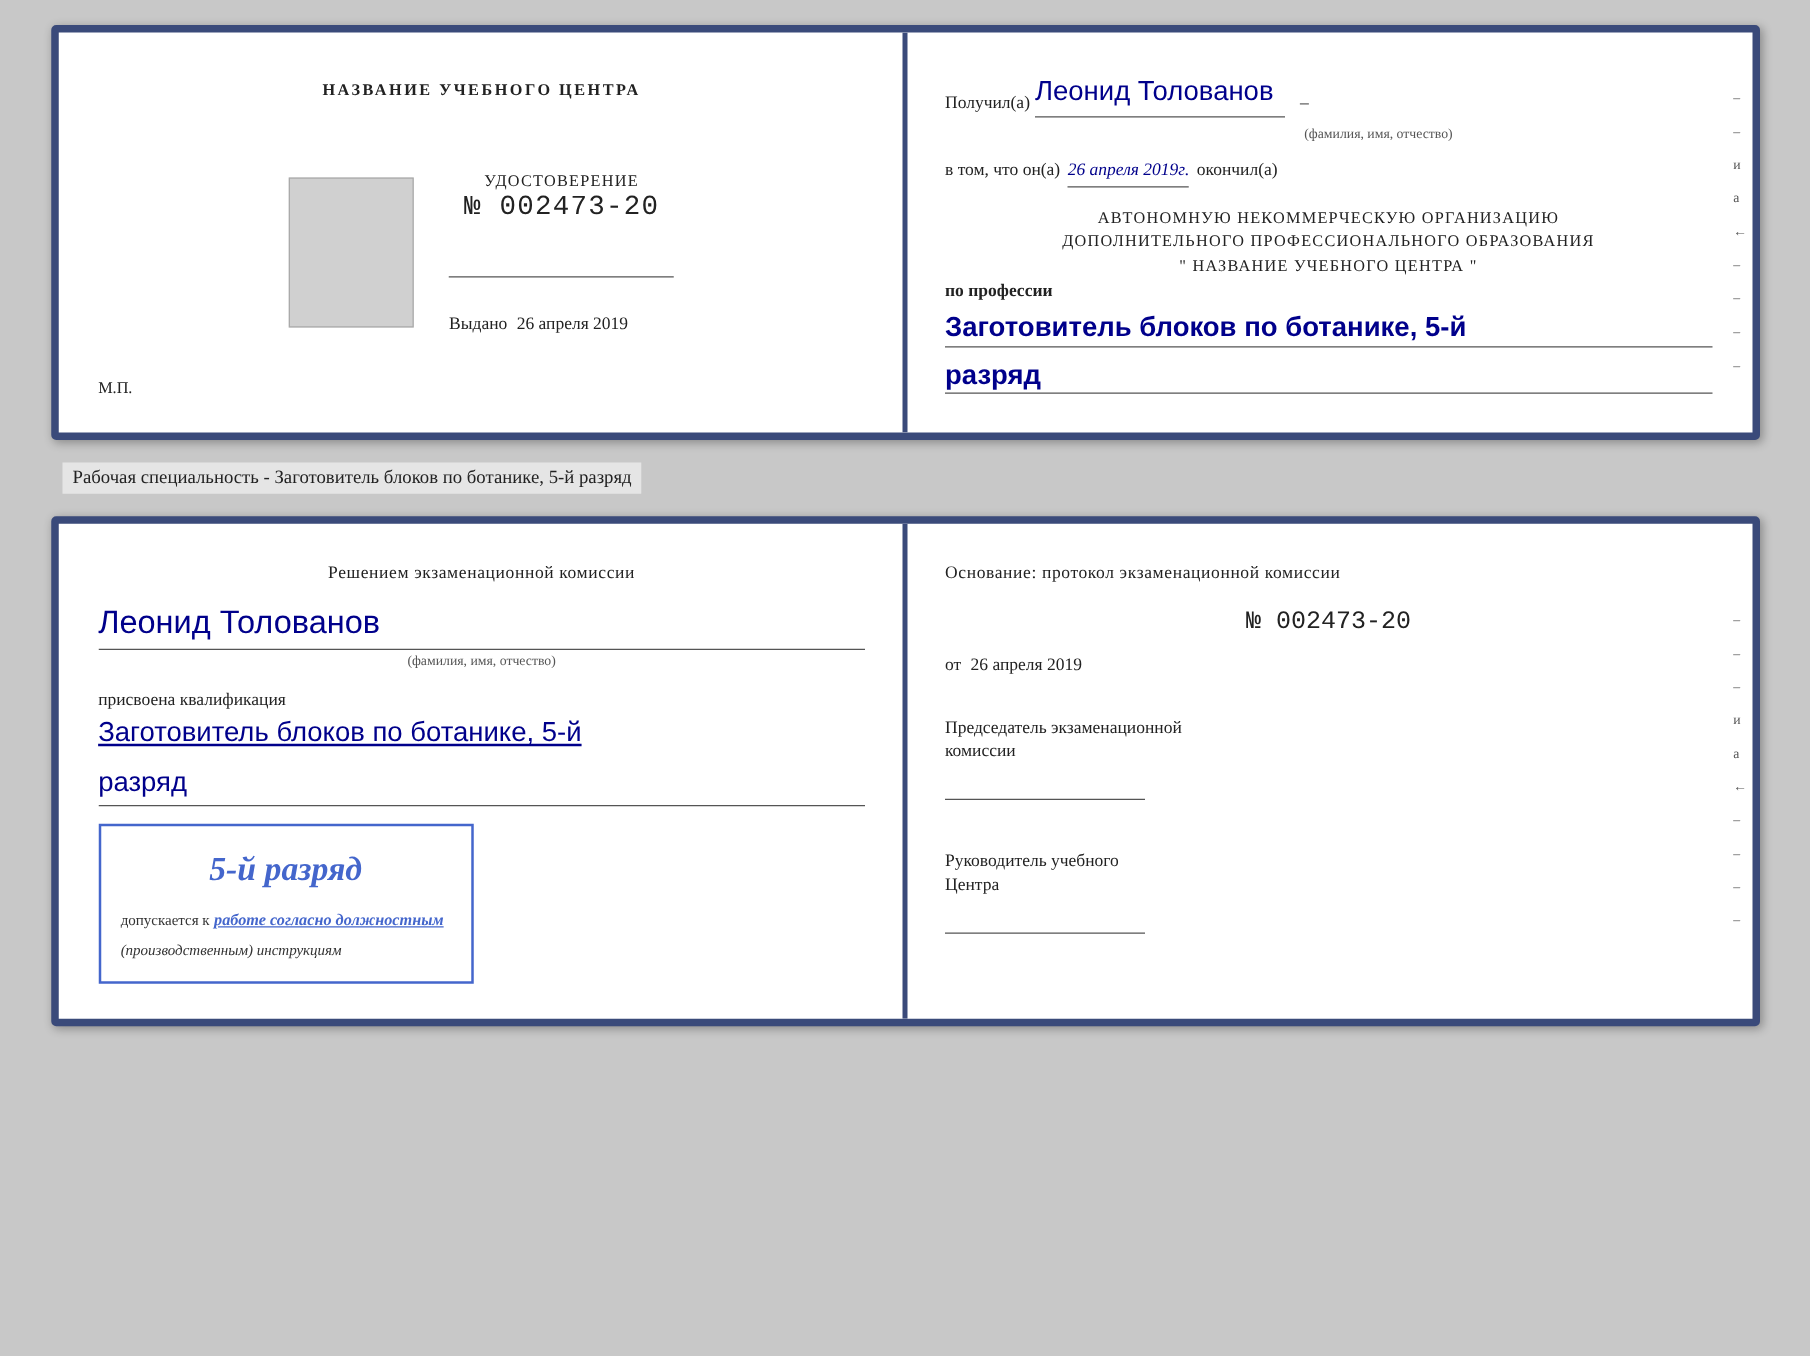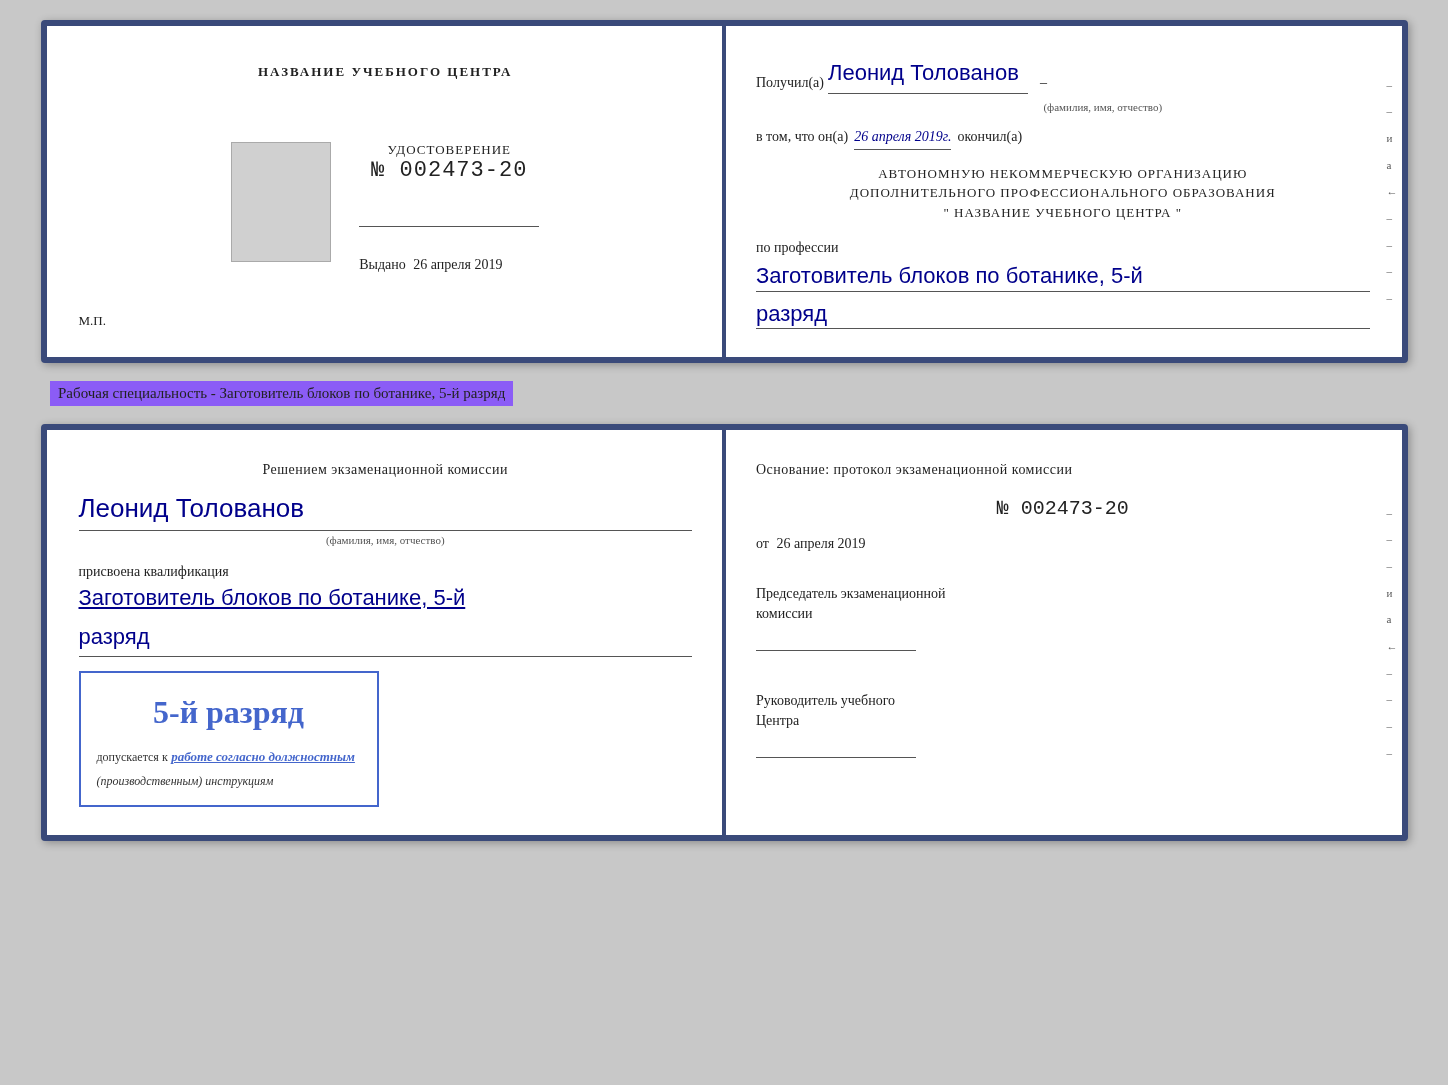--- a/index.html
+++ b/index.html
@@ -157,22 +157,22 @@
     .org-block {
       margin-top: 14px;
       font-size: 13px;
       text-transform: uppercase;
       text-align: center;
       letter-spacing: 1px;
       line-height: 1.5;
     }
 
     .profession-block {
-      margin-top: 14px;
-      font-size: 14px;
+      font-size: 14px;
+      font-weight: bold;
     }
 
     .profession-handwritten {
       font-family: 'Segoe UI', cursive, sans-serif;
       font-size: 22px;
       color: #00008b;
       border-bottom: 1px solid #555;
       display: block;
       margin-top: 2px;
       line-height: 1.3;
@@ -185,21 +185,21 @@
       border-bottom: 1px solid #555;
       display: block;
       margin-top: 8px;
       line-height: 1.3;
     }
 
     
     .specialty-label {
       font-size: 15px;
       color: #222;
-      background: #8b5cf6;
+      background: #e5e5e5;
       padding: 4px 8px;
       text-align: center;
     }
 
     
     .bottom-left {
       min-height: 340px;
       font-size: 14px;
       color: #222;
       line-height: 1.7;
@@ -254,25 +254,26 @@
 
     .stamp-box {
       border: 2px solid #4466cc;
       padding: 12px 16px;
       margin-top: 14px;
       display: inline-block;
       min-width: 300px;
     }
 
     .stamp-rank {
-      font-size: 32px;
+      font-size: 27px;
       font-weight: bold;
       color: #4466cc;
       display: block;
       text-align: center;
+      font-style: italic;
     }
 
     .stamp-small {
       font-size: 12px;
       color: #333;
     }
 
     .stamp-italic {
       font-style: italic;
       font-size: 12px;
@@ -331,21 +332,21 @@
       display: flex;
       flex-direction: column;
       gap: 8px;
       font-size: 11px;
       color: #555;
     }
 
     .left-photo-row {
       display: flex;
       gap: 28px;
-      align-items: flex-start;
+      align-items: center;
       margin-top: 10px;
     }
 
     .left-cert-info {
       display: flex;
       flex-direction: column;
       align-items: center;
     }
   </style>
 </head>

